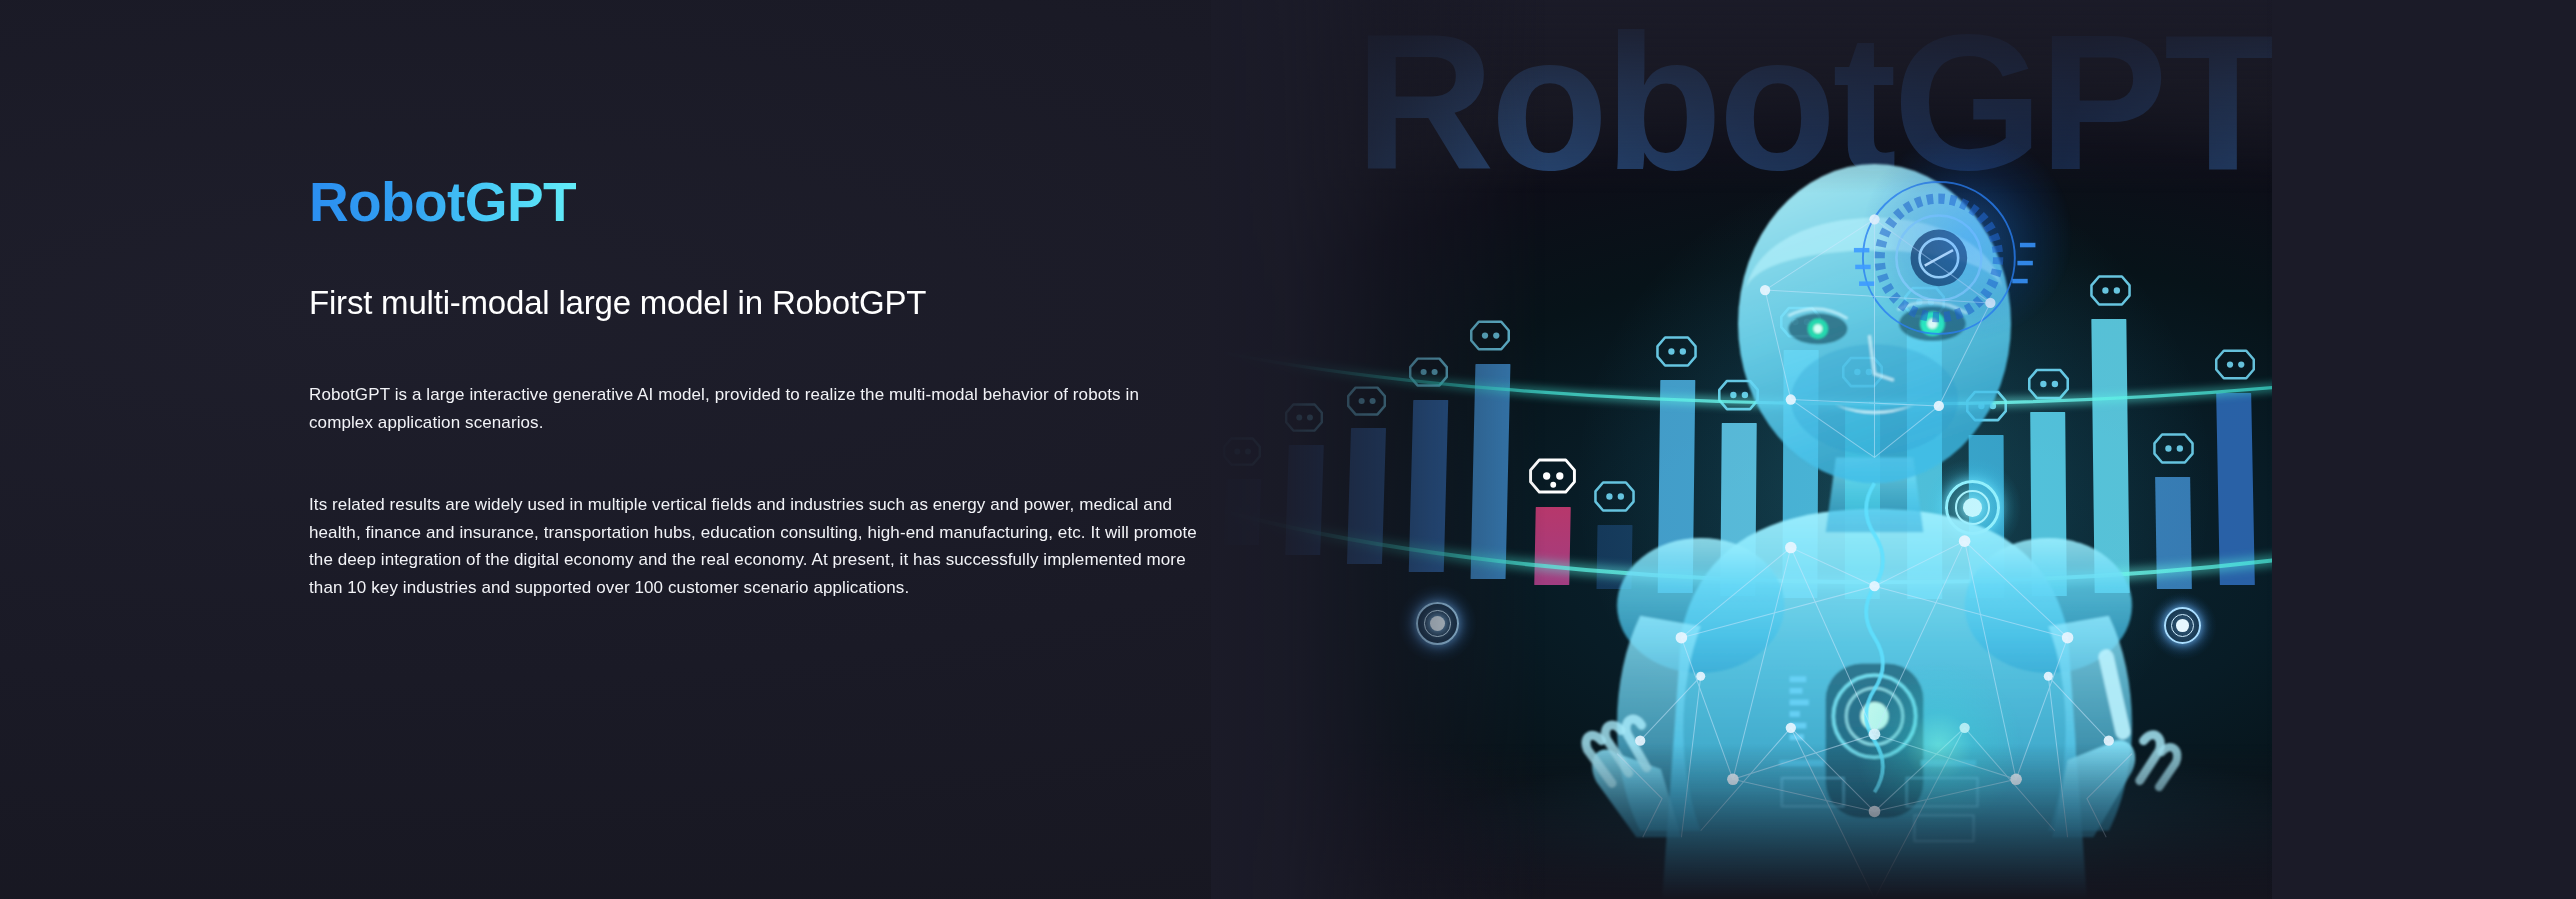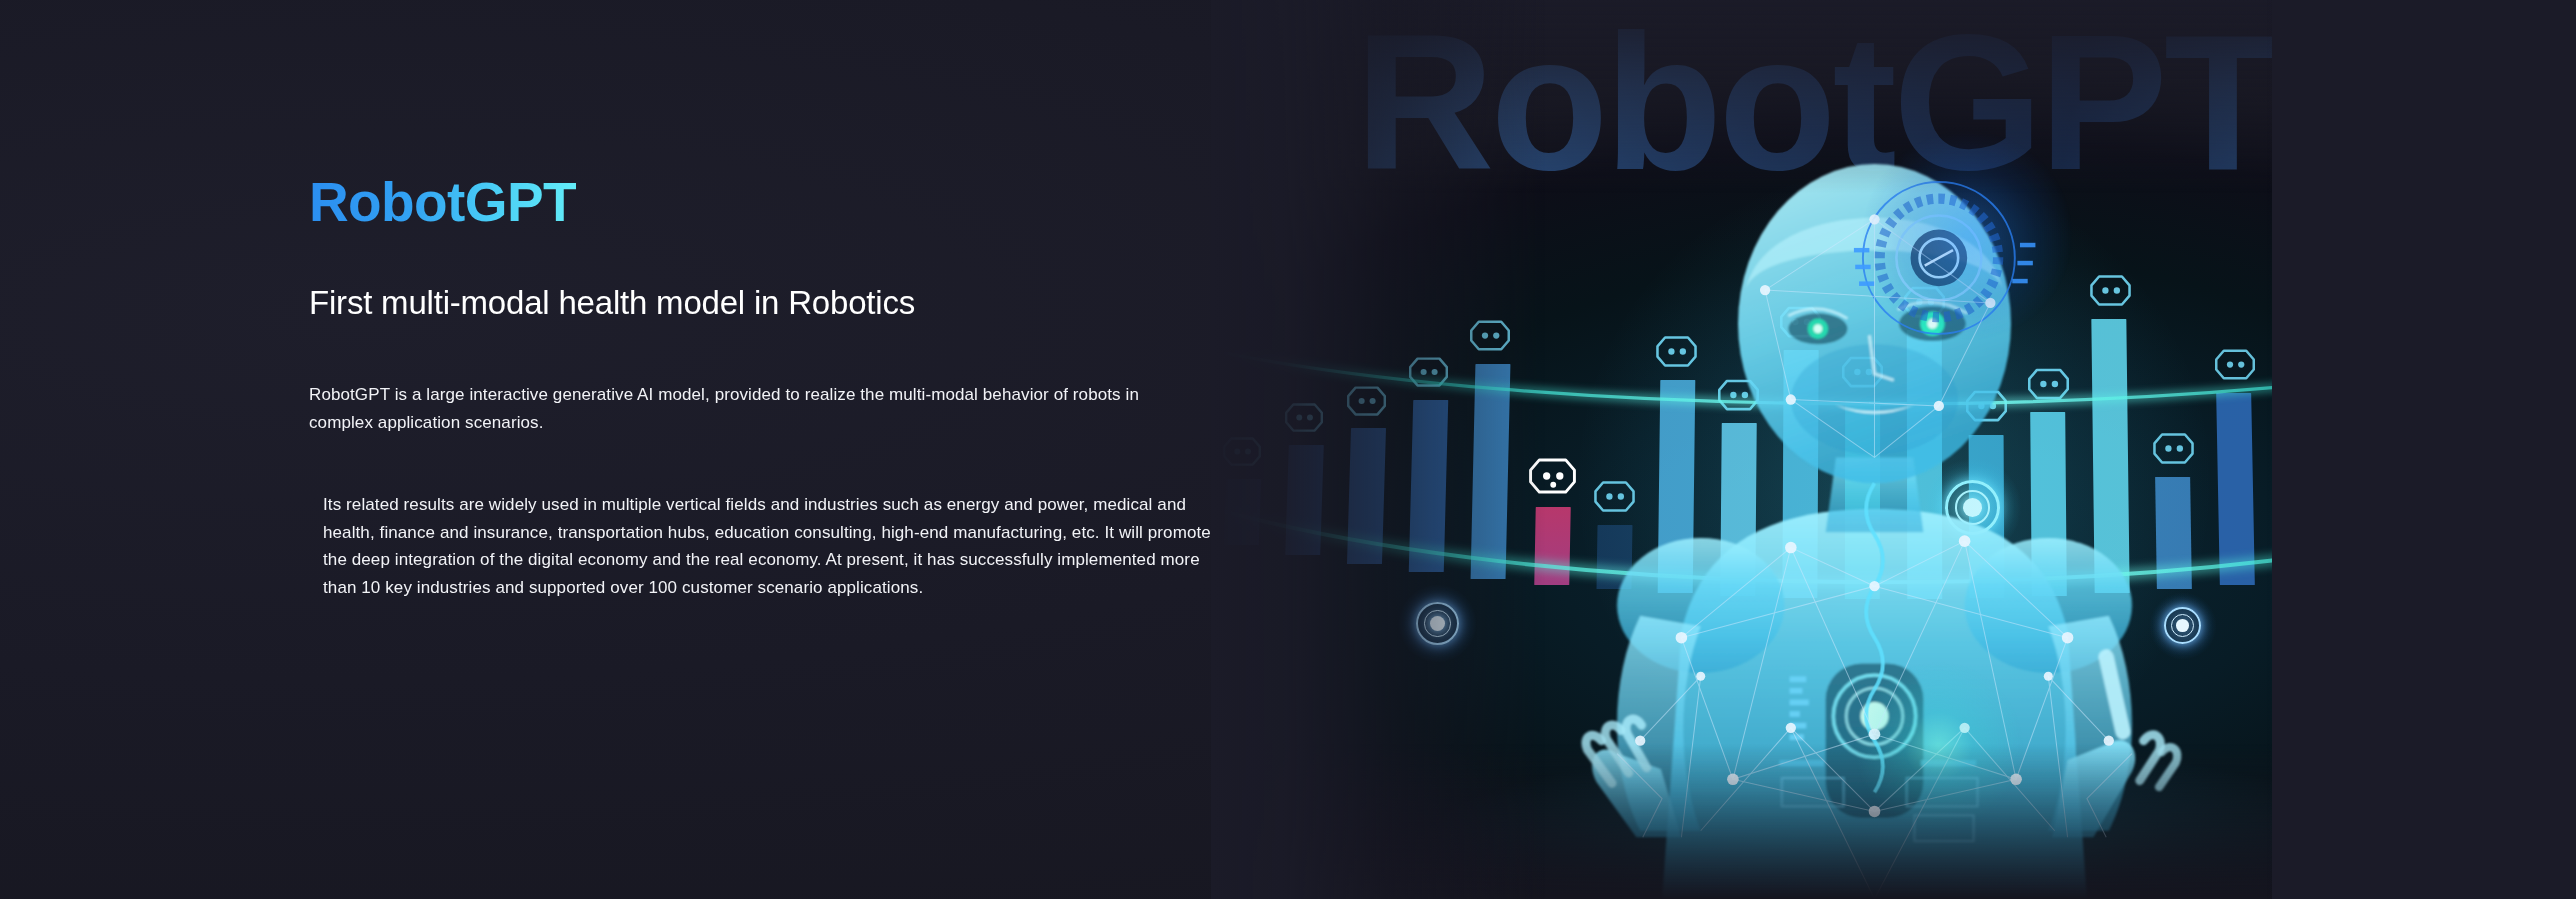--- a/index.html
+++ b/index.html
@@ -180,21 +180,21 @@
   .para {
     position:absolute;
     left:0;
     width:895px;
     font-size:17px;
     line-height:1.62;
     color:#f2f3f7;
     letter-spacing:0.1px;
   }
   .para-1 { top:381px; }
-  .para-2 { top:491px;margin-left:14px; }
+  .para-2 { top:491px; }
 </style>
 </head>
 <body>
 
 <div class="stage">
 
   <div class="art">
     <div class="art-bg"></div>
 
     <div class="watermark">RobotGPT</div>
@@ -608,21 +608,21 @@
 
     <div class="art-fade-t"></div>
     <div class="art-fade-b"></div>
     <div class="art-fade-l"></div>
     <div class="art-fade-r"></div>
   </div>
 
   <div class="copy">
     <h1 class="title">RobotGPT</h1>
 
-    <h2 class="subtitle">First multi-modal health model in Robotics</h2>
+    <h2 class="subtitle">First multi-modal large model in RobotGPT</h2>
 
     <p class="para para-1">RobotGPT is a large interactive generative AI model, provided to realize the multi-modal behavior of robots in complex application scenarios.</p>
 
     <p class="para para-2">Its related results are widely used in multiple vertical fields and industries such as energy and power, medical and health, finance and insurance, transportation hubs, education consulting, high-end manufacturing, etc. It will promote the deep integration of the digital economy and the real economy. At present, it has successfully implemented more than 10 key industries and supported over 100 customer scenario applications.</p>
   </div>
 
 </div>
 
 
 </body></html>

